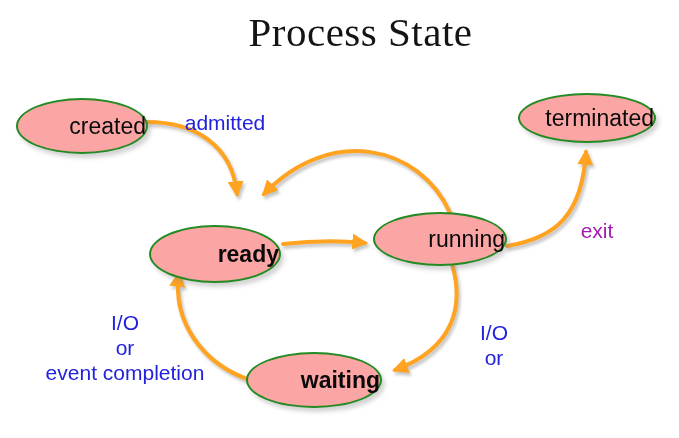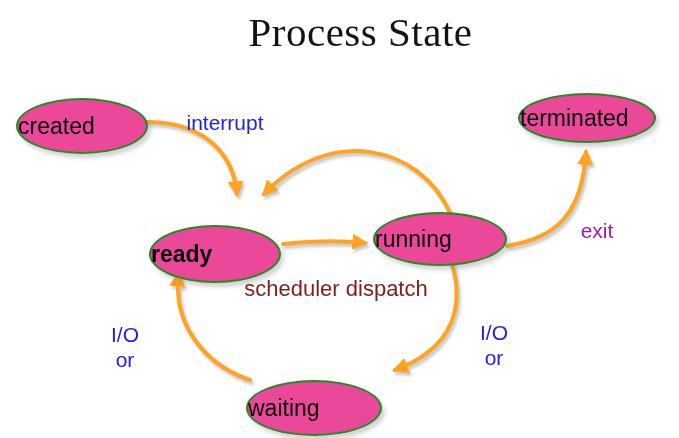--- a/index.html
+++ b/index.html
@@ -35,34 +35,34 @@
     z-index: 1;
   }
   .arrow-group {
     filter: drop-shadow(2px 3px 1.5px rgba(110,110,110,0.40));
   }
   .state {
     position: absolute;
     z-index: 2;
     border: 2.5px solid #228B22;
     border-radius: 50%;
-    background: #ec4899;
+    background: #fca5a5;
     display: flex;
     align-items: center;
-    justify-content: flex-start;
+    justify-content: flex-end;
     font-size: 23px;
     color: #0a0a0a;
     box-shadow: 3px 4px 4px rgba(130,130,130,0.35);
     box-sizing: border-box;
   }
   #state-created    { left: 16px;  top: 98px;  width: 132px; height: 56px; }
   #state-ready      { left: 149px; top: 225px; width: 132px; height: 58px; font-weight: bold; }
   #state-running    { left: 373px; top: 212px; width: 134px; height: 54px; }
   #state-terminated { left: 518px; top: 93px;  width: 138px; height: 50px; }
-  #state-waiting    { left: 246px; top: 380px; width: 136px; height: 56px; }
+  #state-waiting    { left: 246px; top: 352px; width: 136px; height: 56px; font-weight: bold; }
   .edge-label {
     position: absolute;
     z-index: 3;
     font-size: 21px;
     white-space: nowrap;
     transform: translate(-50%, -50%);
     text-align: center;
     line-height: 25px;
   }
   #label-admitted            { left: 225px; top: 122px; color: #2222DD; }
@@ -104,27 +104,27 @@
   <div class="state" id="state-terminated">
     <span>terminated</span>
   </div>
   <div class="state" id="state-running">
     <span>running</span>
   </div>
   <div class="state" id="state-waiting">
     <span>waiting</span>
   </div>
 
-  <div class="edge-label" id="label-admitted">interrupt</div>
-  <div class="edge-label" id="label-scheduler-dispatch">scheduler dispatch</div>
+  <div class="edge-label" id="label-admitted">admitted</div>
   <div class="edge-label" id="label-exit">exit</div>
 
   <div class="edge-label" id="label-io-event-wait">
     <div>I/O</div>
     <div>or</div>
   </div>
 
   <div class="edge-label" id="label-io-event-completion">
     <div>I/O</div>
     <div>or</div>
+    <div>event completion</div>
   </div>
 
 </div>
 
 </body></html>

